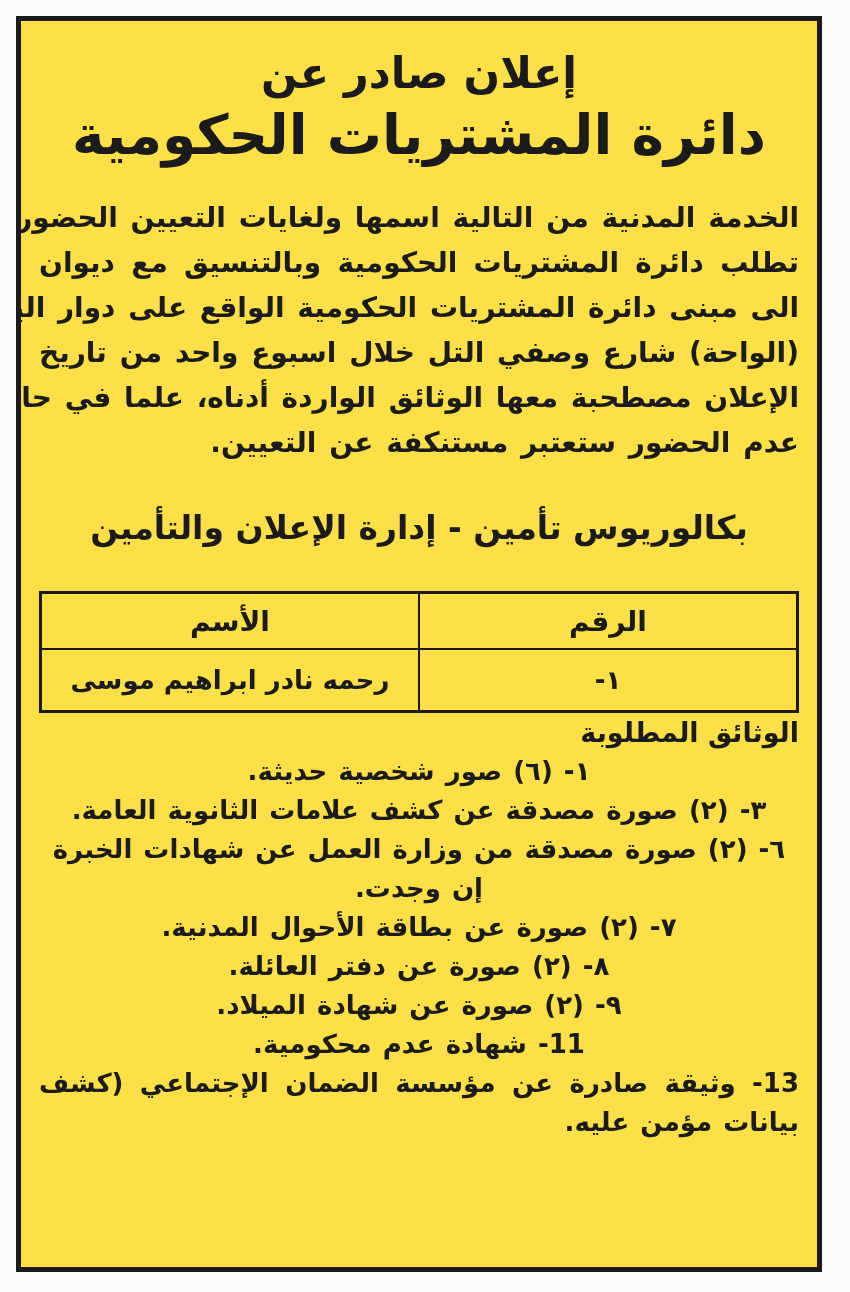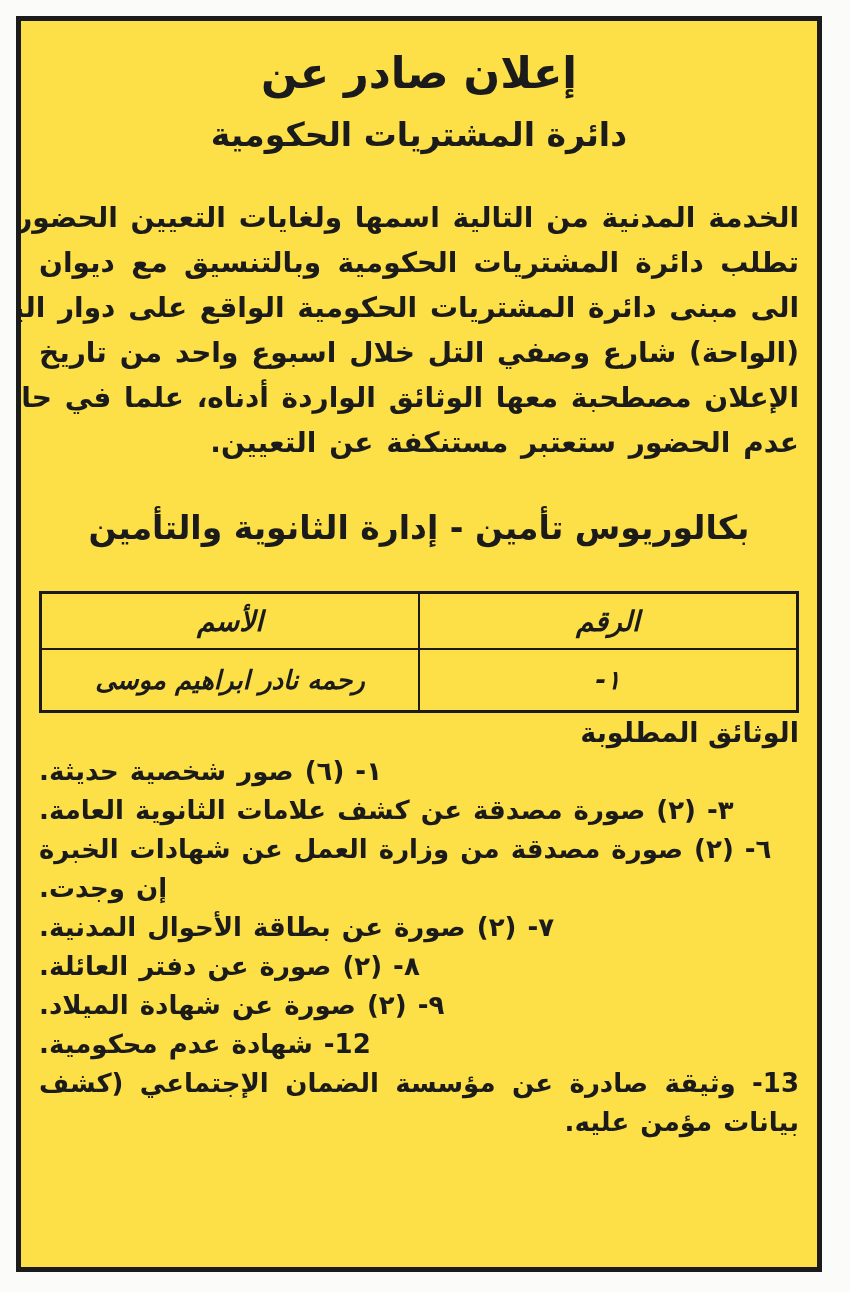--- a/index.html
+++ b/index.html
@@ -35,21 +35,21 @@
     font-weight: bold;
     margin-top: 6px;
   }
   .title-line1 {
     display: block;
     font-size: 43px;
     line-height: 60px;
   }
   .title-line2 {
     display: block;
-    font-size: 33px;
+    font-size: 55px;
     line-height: 64px;
   }
   .lead {
     margin-top: 28px;
     font-weight: bold;
     font-size: 28px;
   }
   .lead-line {
     text-align: justify;
     text-align-last: justify;
@@ -72,42 +72,41 @@
     width: 100%;
     margin-top: 40px;
     border-collapse: collapse;
     border: 3px solid #1b1b1b;
   }
   .applicants th, .applicants td {
     border: 2px solid #1b1b1b;
     text-align: center;
     font-weight: bold;
     width: 50%;
-    font-style: italic;
   }
   .applicants th {
     font-size: 28px;
     height: 52px;
   }
   .applicants td {
     font-size: 26px;
     height: 58px;
   }
   .docs {
     font-weight: bold;
   }
   .docs-heading {
     font-size: 27px;
     line-height: 39px;
     text-align: right;
   }
   .doc-item {
     font-size: 26px;
     line-height: 39px;
-    text-align: left;
+    text-align: center;
     word-spacing: 2px;
   }
   .doc-item.wrap {
     text-align: justify;
   }
 </style>
 </head>
 <body>
 
 <div class="page">
@@ -120,21 +119,21 @@
 
     <div class="lead">
       <div class="lead-line">الخدمة المدنية من التالية اسمها ولغايات التعيين الحضور</div>
       <div class="lead-line">تطلب دائرة المشتريات الحكومية وبالتنسيق مع ديوان</div>
       <div class="lead-line">الى مبنى دائرة المشتريات الحكومية الواقع على دوار اليوبيل</div>
       <div class="lead-line">(الواحة) شارع وصفي التل خلال اسبوع واحد من تاريخ</div>
       <div class="lead-line">الإعلان مصطحبة معها الوثائق الواردة أدناه، علما في حال</div>
       <div class="lead-line last">عدم الحضور ستعتبر مستنكفة عن التعيين.</div>
     </div>
 
-    <h2 class="position-heading" style="margin:40px 0 0 0;">بكالوريوس تأمين - إدارة الثانوية والتأمين</h2>
+    <h2 class="position-heading" style="margin:40px 0 0 0;">بكالوريوس تأمين - إدارة الإعلان والتأمين</h2>
 
     <table class="applicants">
       <thead>
         <tr>
           <th>الرقم</th>
           <th>الأسم</th>
         </tr>
       </thead>
       <tbody>
         <tr>
@@ -145,18 +144,18 @@
     </table>
 
     <div class="docs">
       <div class="docs-heading">الوثائق المطلوبة</div>
       <div class="doc-item">١- (٦) صور شخصية حديثة.</div>
       <div class="doc-item">٣- (٢) صورة مصدقة عن كشف علامات الثانوية العامة.</div>
       <div class="doc-item">٦- (٢) صورة مصدقة من وزارة العمل عن شهادات الخبرة إن وجدت.</div>
       <div class="doc-item">٧- (٢) صورة عن بطاقة الأحوال المدنية.</div>
       <div class="doc-item">٨- (٢) صورة عن دفتر العائلة.</div>
       <div class="doc-item">٩- (٢) صورة عن شهادة الميلاد.</div>
-      <div class="doc-item">12- شهادة عدم محكومية.</div>
+      <div class="doc-item">11- شهادة عدم محكومية.</div>
       <div class="doc-item wrap">13- وثيقة صادرة عن مؤسسة الضمان الإجتماعي (كشف بيانات مؤمن عليه.</div>
     </div>
 
   </div>
 </div>
 
 </body></html>

